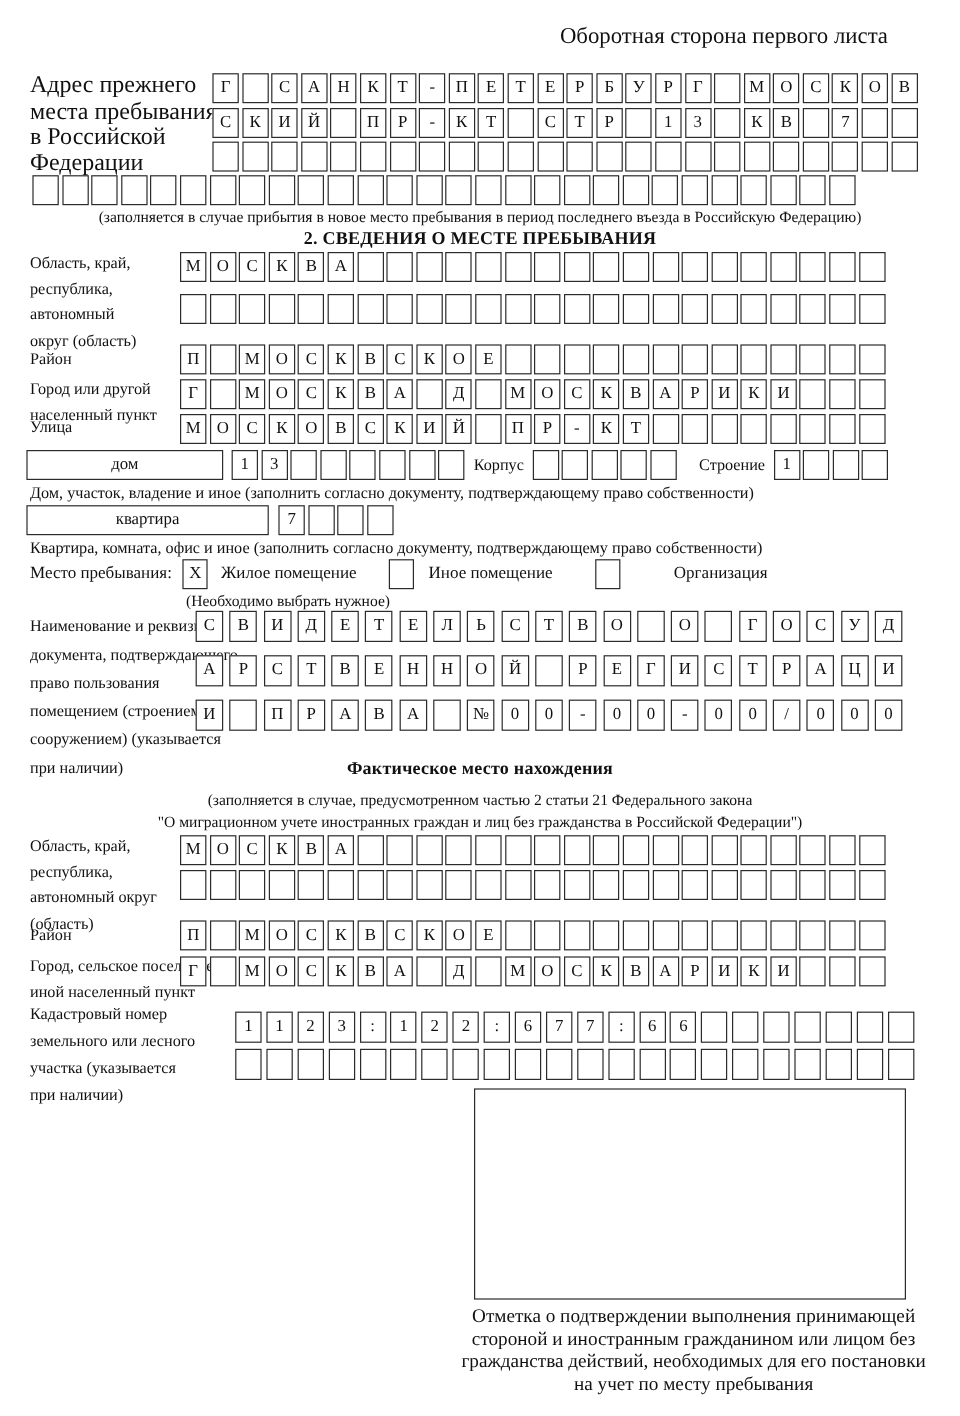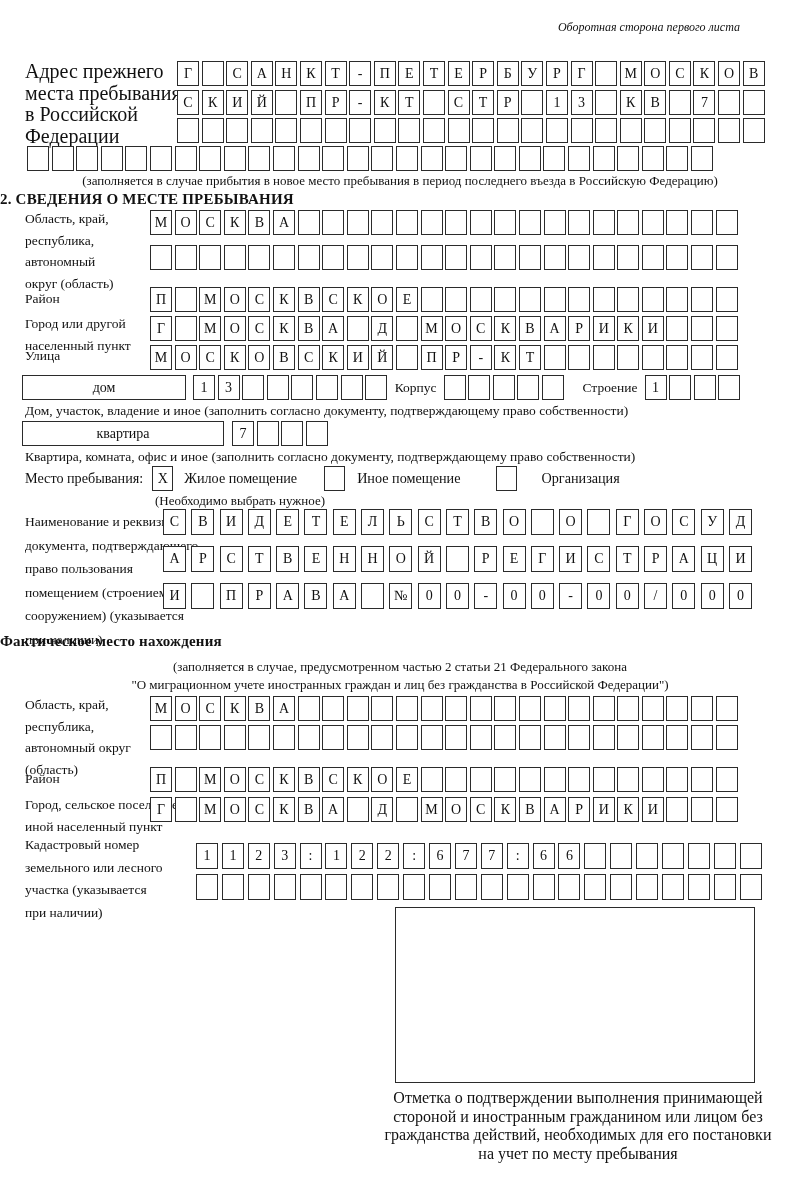--- a/index.html
+++ b/index.html
@@ -1,21 +1,21 @@
 <!DOCTYPE html>
 <html><head>
 <meta charset="utf-8">
 <style>
   html,body{margin:0;padding:0;background:#e8e8e8;}
   .page{position:relative;width:800px;height:1180px;background:#ffffff;
         font-family:"Liberation Serif","DejaVu Serif",serif;color:#111;overflow:hidden;}
   .lbl{position:absolute;font-size:13.5px;line-height:21.5px;white-space:pre-line;}
   .cap{position:absolute;font-size:13px;}
   .centered{left:0;width:800px;text-align:center;}
-  .title{position:absolute;left:0;width:800px;font-weight:bold;font-size:15px;letter-spacing:.2px;}
+  .title{position:absolute;left:0;width:800px;text-align:center;font-weight:bold;font-size:15px;letter-spacing:.2px;}
   .boxrow{position:absolute;display:flex;}
   .cells{display:flex;}
   .cell{flex:0 0 auto;box-sizing:content-box;width:20px;height:23px;border:1.5px solid #2b2b2b;
         margin-right:2.6px;display:flex;align-items:center;justify-content:center;
         font-size:14px;line-height:1;background:#fff;}
   .lg .cell{width:21px;height:24px;margin-right:5.3px;}
   .kd .cell{height:24px;margin-right:3.9px;}
   .widebox{box-sizing:content-box;border:1.5px solid #2b2b2b;height:23px;display:flex;
         align-items:center;justify-content:center;font-size:14px;background:#fff;}
   .cbx{box-sizing:content-box;width:19px;height:23px;border:1.5px solid #2b2b2b;display:flex;
@@ -23,21 +23,21 @@
   .inlbl{font-size:13.5px;white-space:nowrap;}
   .flexrow{position:absolute;display:flex;align-items:center;font-family:Liberation Serif, serif;}
   .stampbox{position:absolute;border:1.6px solid #2b2b2b;background:#fff;}
   .stampcap{position:absolute;font-size:16px;line-height:18.5px;text-align:center;white-space:pre-line;}
 </style>
 </head>
 <body>
 
 <div class="page">
 
-  <div class="cap" style="top:20px;right:60px;font-size:12px;font-style:italic;">Оборотная сторона первого листа</div>
+  <div class="cap" style="top:20px;right:60px;font-size:19px;">Оборотная сторона первого листа</div>
 
   <div class="lbl" style="left:25px;top:61px;font-size:20px;">Адрес прежнего
 места пребывания
 в Российской
 Федерации</div>
   <div class="boxrow" style="left:177px;top:61px;">
       <div class="cell">Г</div>
       <div class="cell"></div>
       <div class="cell">С</div>
       <div class="cell">А</div>
@@ -331,21 +331,21 @@
   </div>
   <div class="cap" style="left:25px;top:449px;font-size:13.5px;">Квартира, комната, офис и иное (заполнить согласно документу, подтверждающему право собственности)</div>
 
   <div class="flexrow" style="left:25px;top:466px;">
     <span class="inlbl" style="font-size:14.2px;">Место пребывания:</span>
     <div class="cbx" style="margin-left:9px;">X</div>
     <span class="inlbl" style="margin-left:11px;font-size:14.2px;">Жилое помещение</span>
     <div class="cbx" style="margin-left:27px;"></div>
     <span class="inlbl" style="margin-left:12px;font-size:14.2px;">Иное помещение</span>
     <div class="cbx" style="margin-left:36px;"></div>
-    <span class="inlbl" style="margin-left:24px;font-size:14.2px;">Организация</span>
+    <span class="inlbl" style="margin-left:44px;font-size:14.2px;">Организация</span>
   </div>
   <div class="cap" style="left:115px;top:493px;width:250px;text-align:center;">(Необходимо выбрать нужное)</div>
 
   <div class="lbl" style="left:25px;top:510px;line-height:23.5px;">Наименование и реквизиты
 документа, подтверждающего
 право пользования
 помещением (строением,
 сооружением) (указывается
 при наличии)</div>
   <div class="boxrow lg" style="left:163px;top:509px;">

